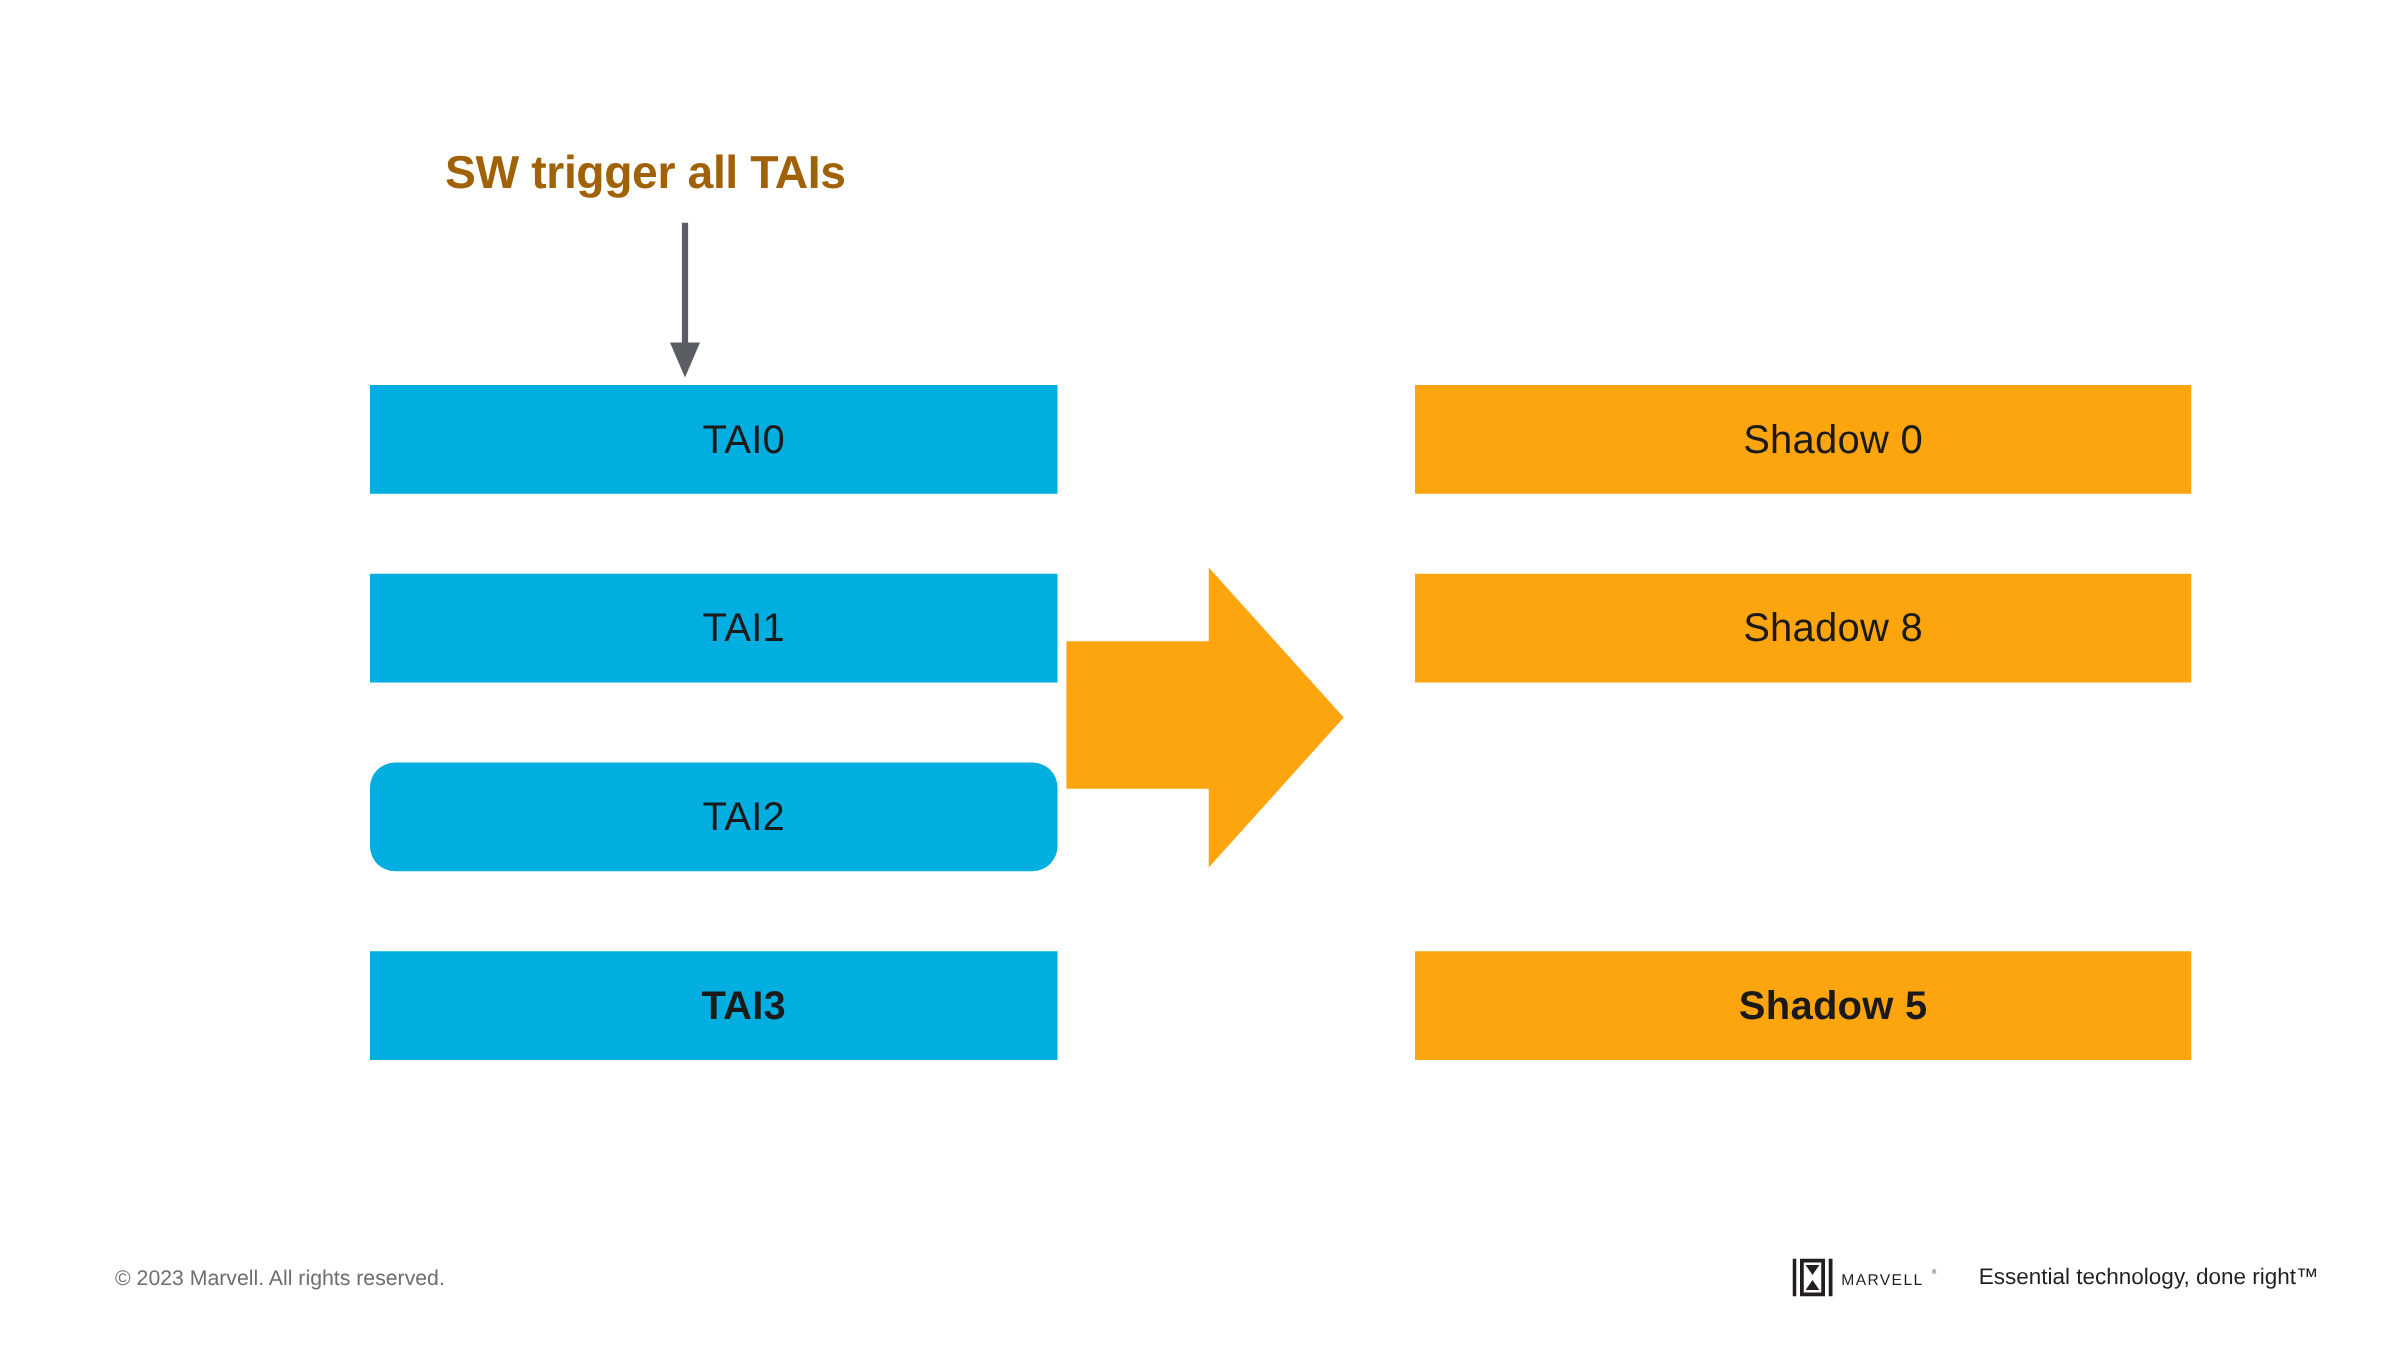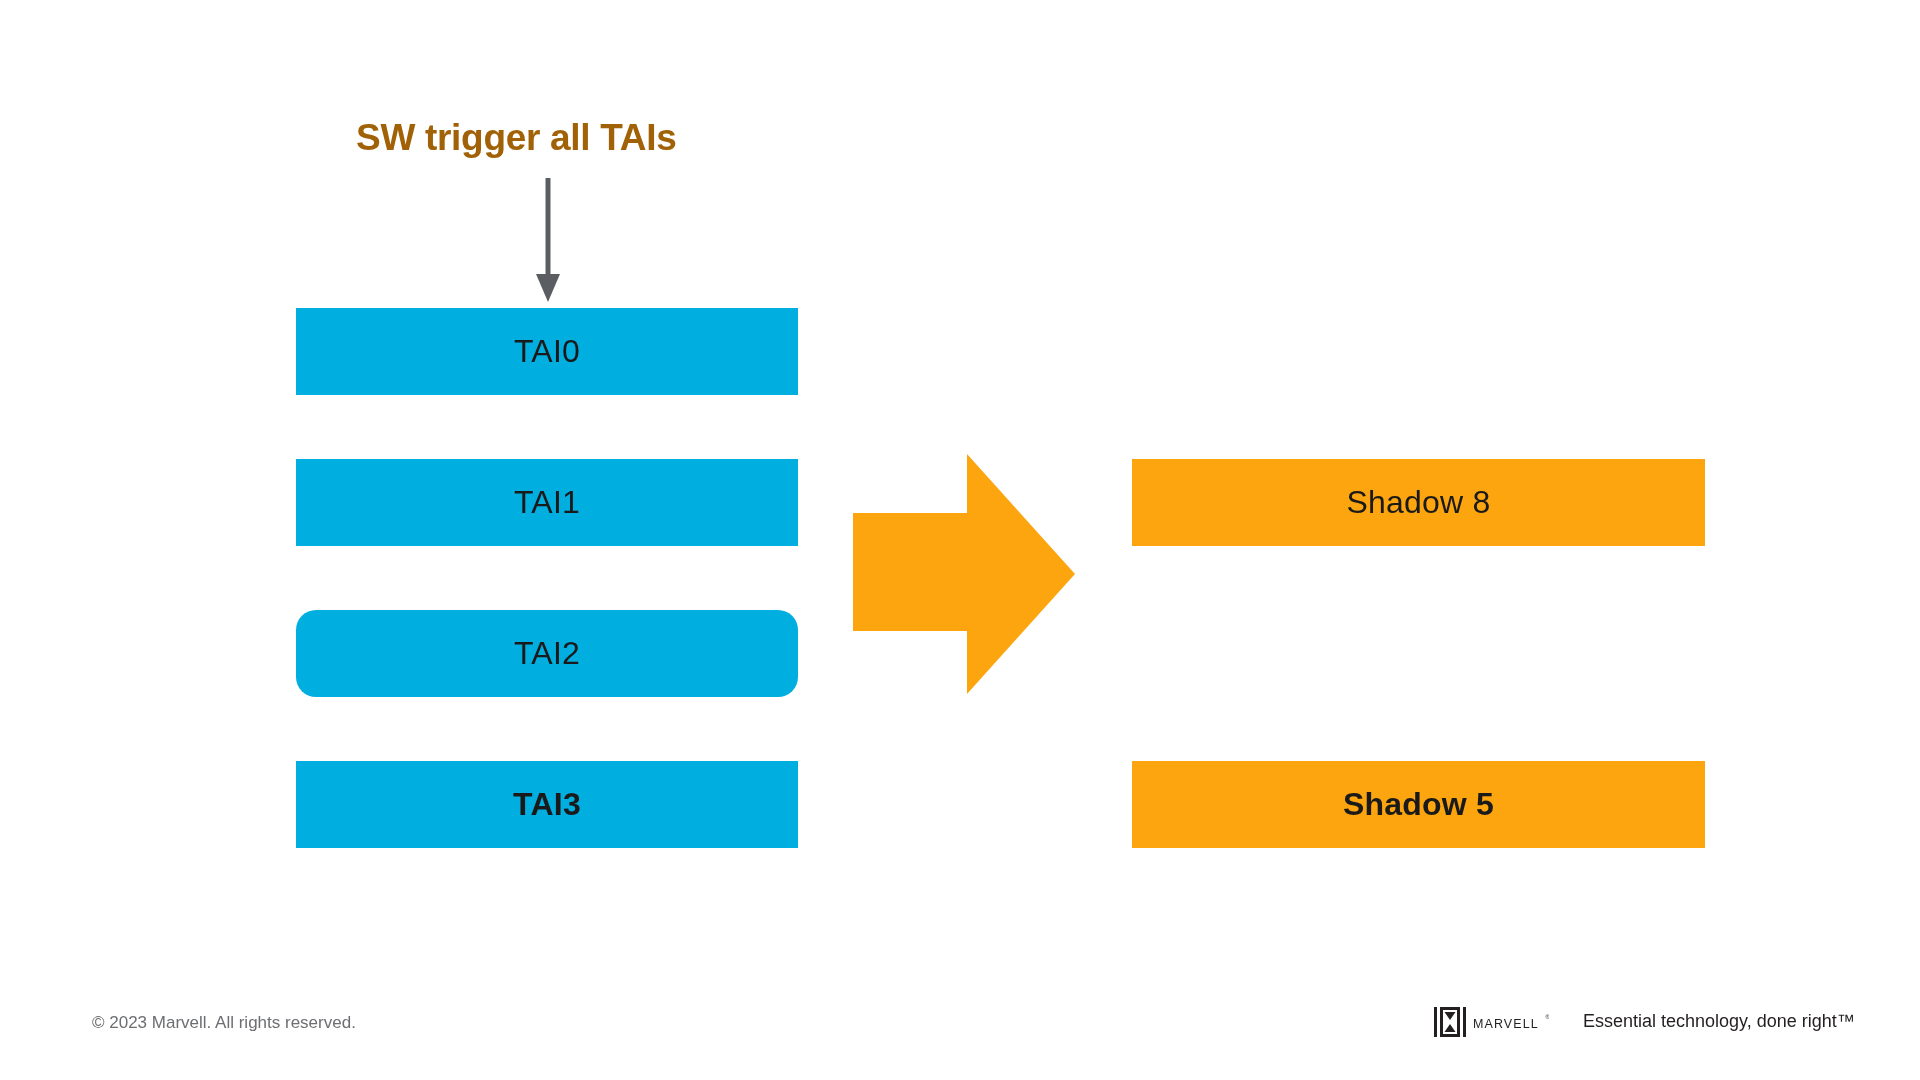--- a/index.html
+++ b/index.html
@@ -51,20 +51,21 @@
   .block {
     position: absolute;
     display: flex;
     align-items: center;
     justify-content: center;
     height: 87px;
     font-size: 32px;
     color: #1a1a1a;
     font-weight: normal;
     letter-spacing: 0.2px;
+    padding-left: 48px;
   }
   .block.tai {
     left: 296px;
     width: 502px;
     background: #00AEE0;
   }
   .block.shadow {
     left: 1132px;
     width: 573px;
     background: #FDA50F;
@@ -141,20 +142,23 @@
   <div class="block tai row-3">
     <span>TAI3</span>
   </div>
 
   <div class="transfer-arrow">
     <svg width="222" height="240" viewBox="0 0 222 240" xmlns="http://www.w3.org/2000/svg">
       <polygon points="0,59 114,59 114,0 222,120 114,240 114,177 0,177" fill="#FDA50F"></polygon>
     </svg>
   </div>
 
+  <div class="block shadow row-0">
+    <span>Shadow 0</span>
+  </div>
   <div class="block shadow row-1">
     <span>Shadow 8</span>
   </div>
   <div class="block shadow row-3">
     <span>Shadow 5</span>
   </div>
 
   <div class="footer-copyright">© 2023 Marvell. All rights reserved.</div>
 
   <div class="brand-lockup">

